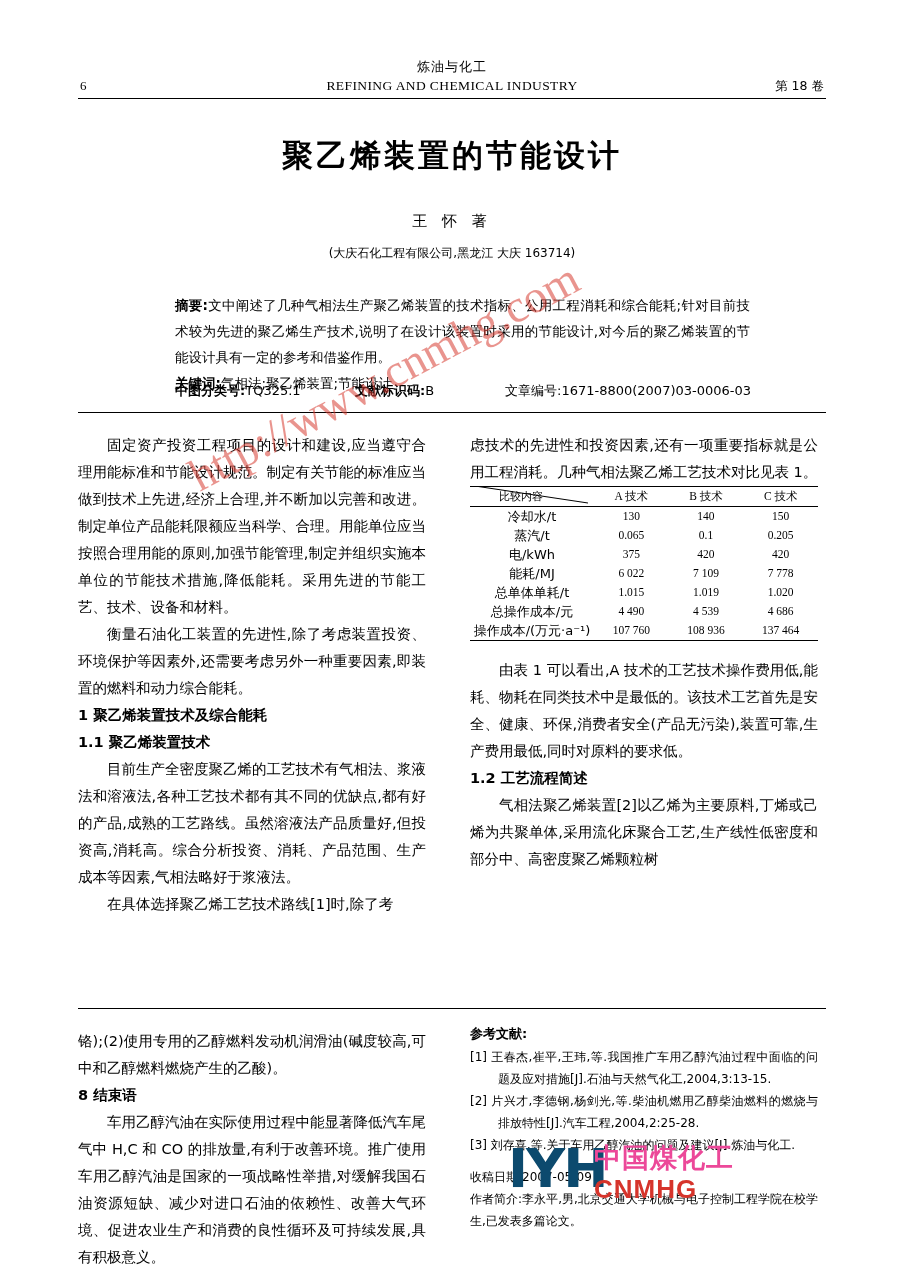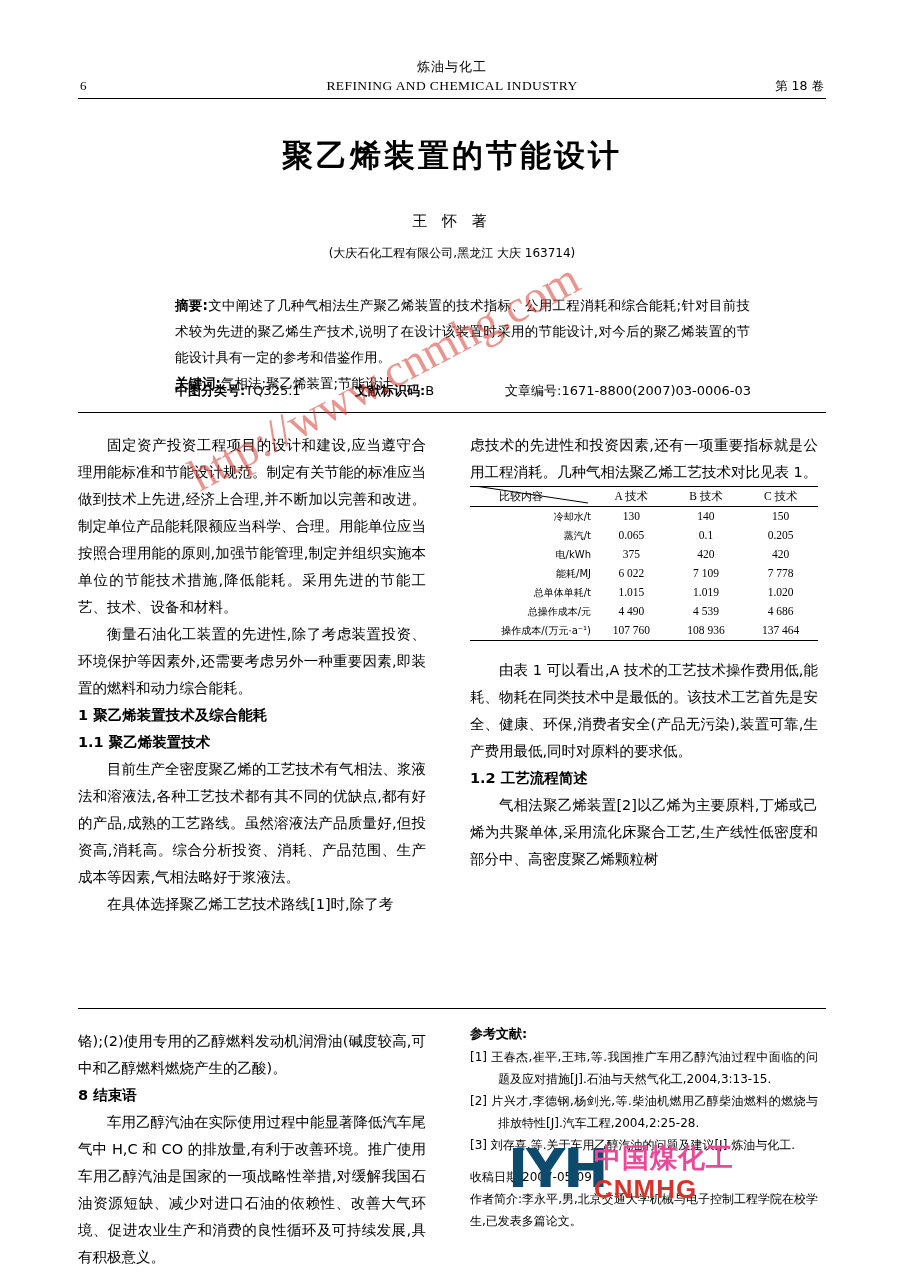--- a/index.html
+++ b/index.html
@@ -166,23 +166,23 @@
     line-height: 17px;
   }
   table.data thead th {
     font-weight: normal;
     text-align: center;
   }
   table.data tbody td {
     text-align: center;
   }
   table.data tbody td.lbl {
-    text-align: right;
-    font-family: "DejaVu Sans", "Liberation Sans", sans-serif;
-    font-size: 10px;
+    text-align: center;
+    font-family: "DejaVu Sans", "Liberation Sans", sans-serif;
+    font-size: 13px;
     white-space: nowrap;
   }
   .tbl-top-line { border-top: 1.3px solid #000; }
   .tbl-mid-line { border-bottom: 0.8px solid #000; }
   .tbl-bot-line { border-bottom: 1.3px solid #000; }
   .hdr-corner {
     position: relative;
     text-align: left !important;
     width: 118px;
   }

